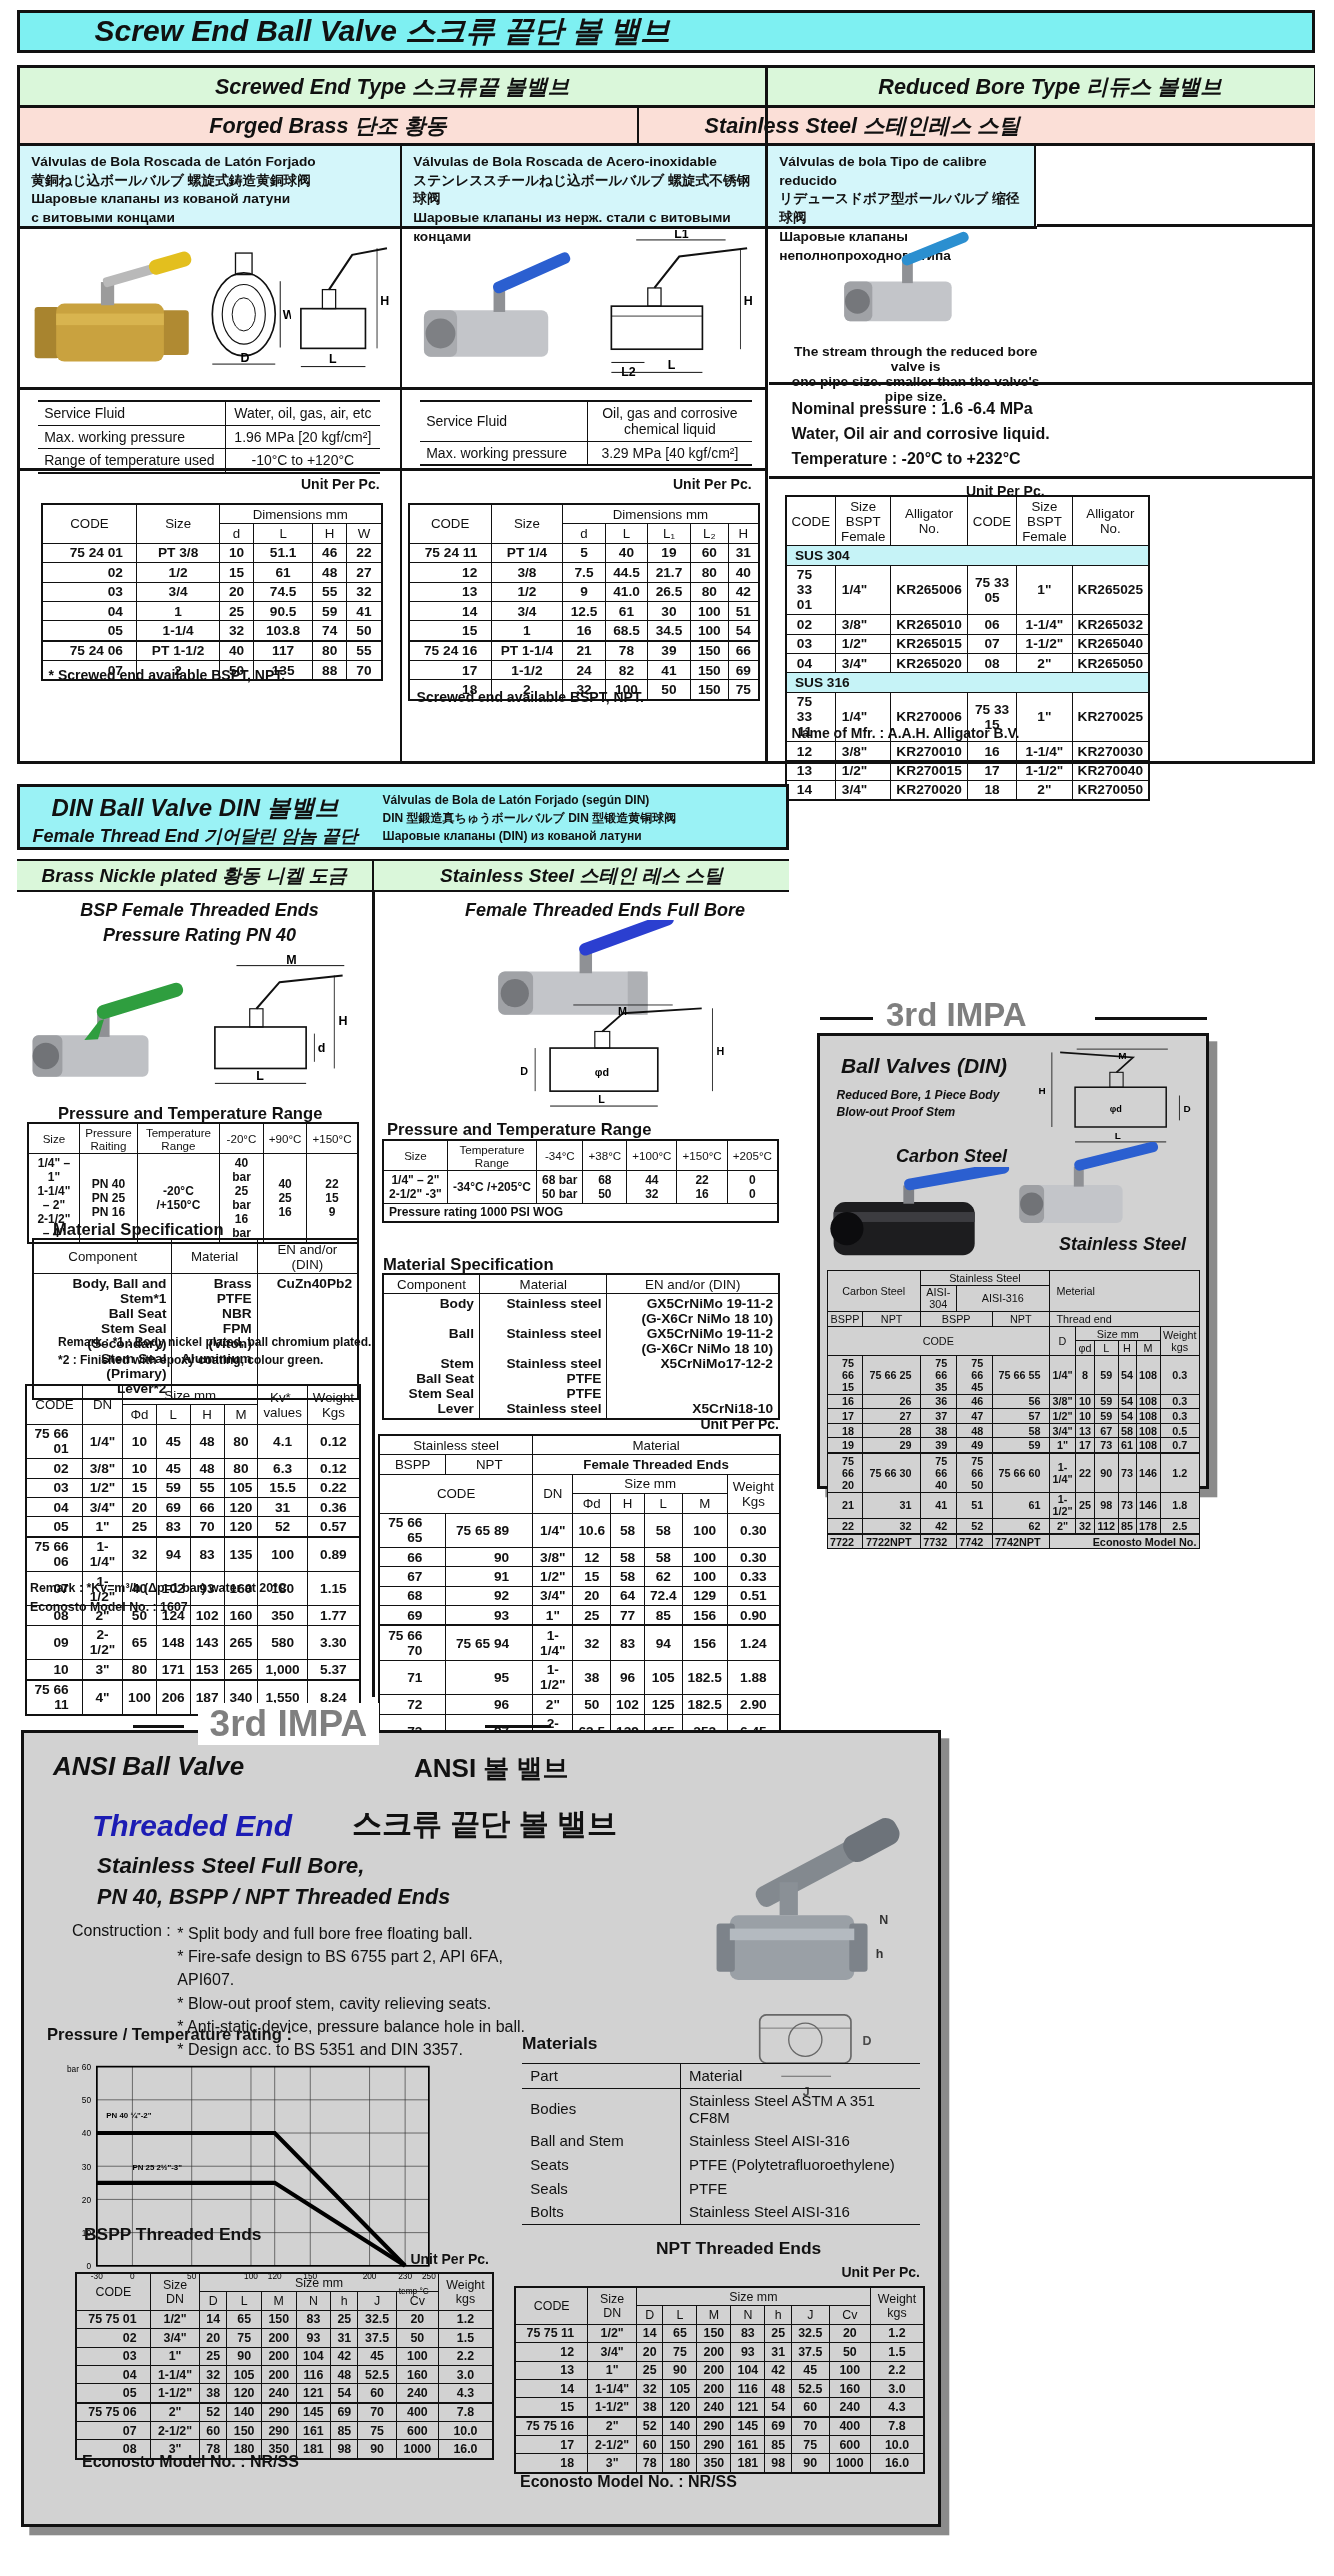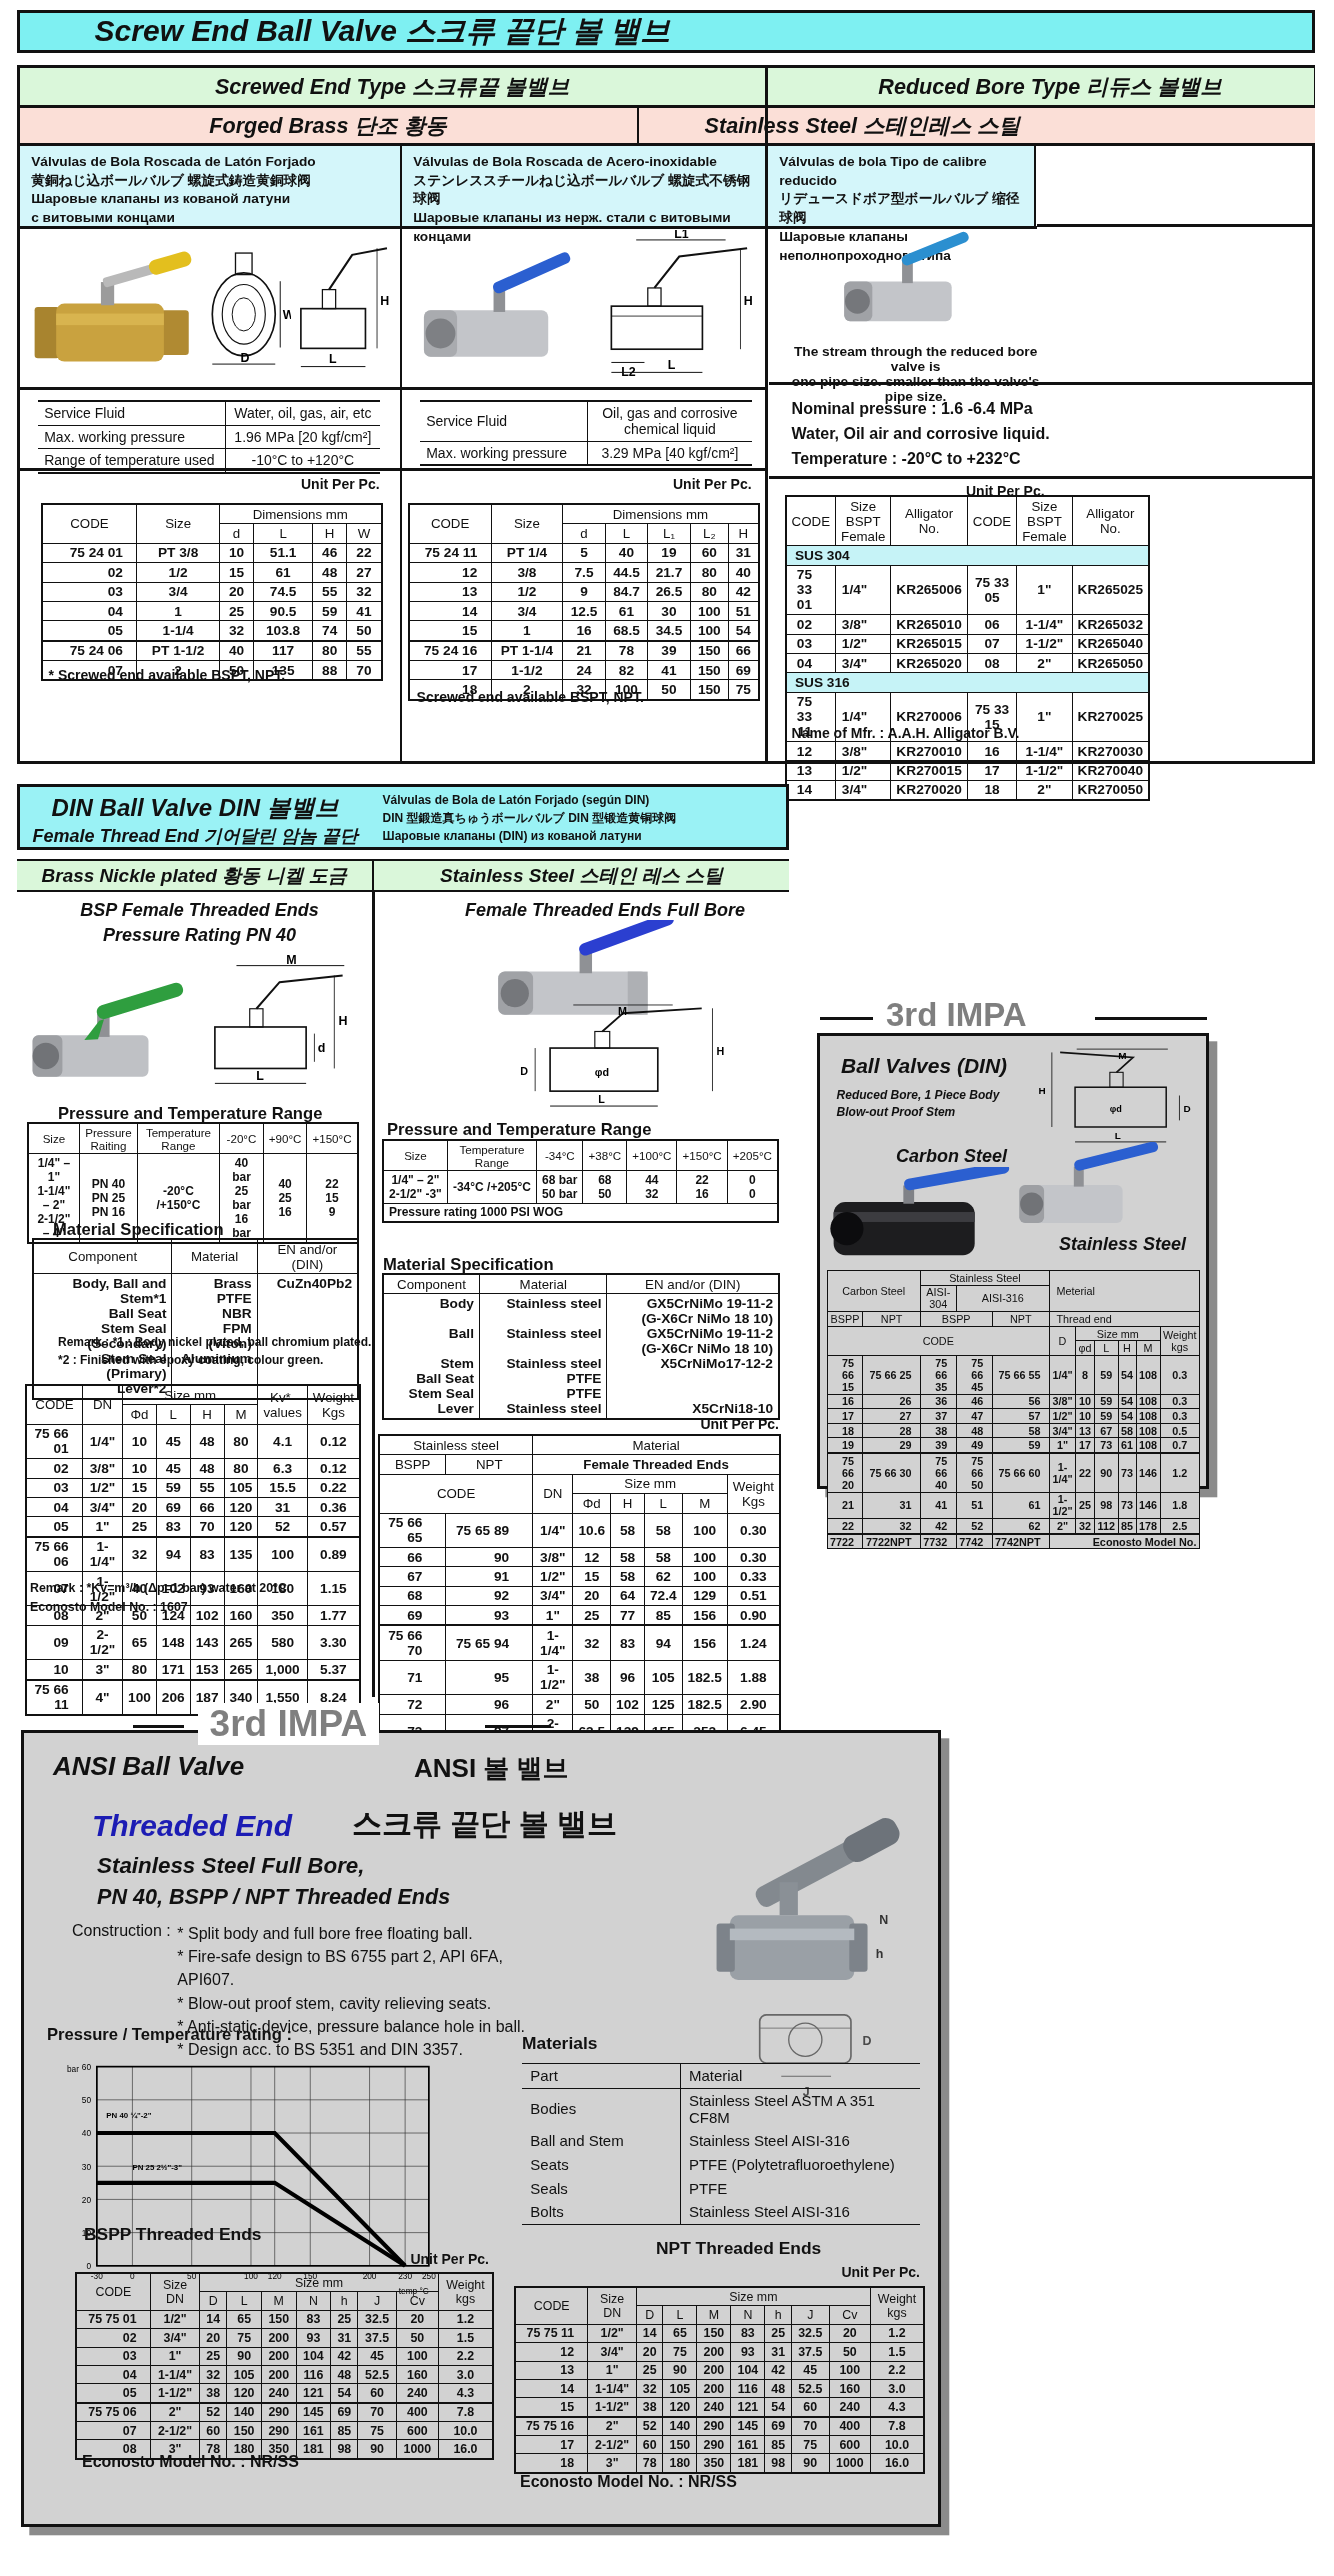--- a/index.html
+++ b/index.html
@@ -339,21 +339,21 @@
             <td>7.5</td>
             <td>44.5</td>
             <td>21.7</td>
             <td>80</td>
             <td>40</td>
           </tr>
           <tr>
             <td>13</td>
             <td>1/2</td>
             <td>9</td>
-            <td>84.7</td>
+            <td>41.0</td>
             <td>26.5</td>
             <td>80</td>
             <td>42</td>
           </tr>
           <tr>
             <td>14</td>
             <td>3/4</td>
             <td>12.5</td>
             <td>61</td>
             <td>30</td>

